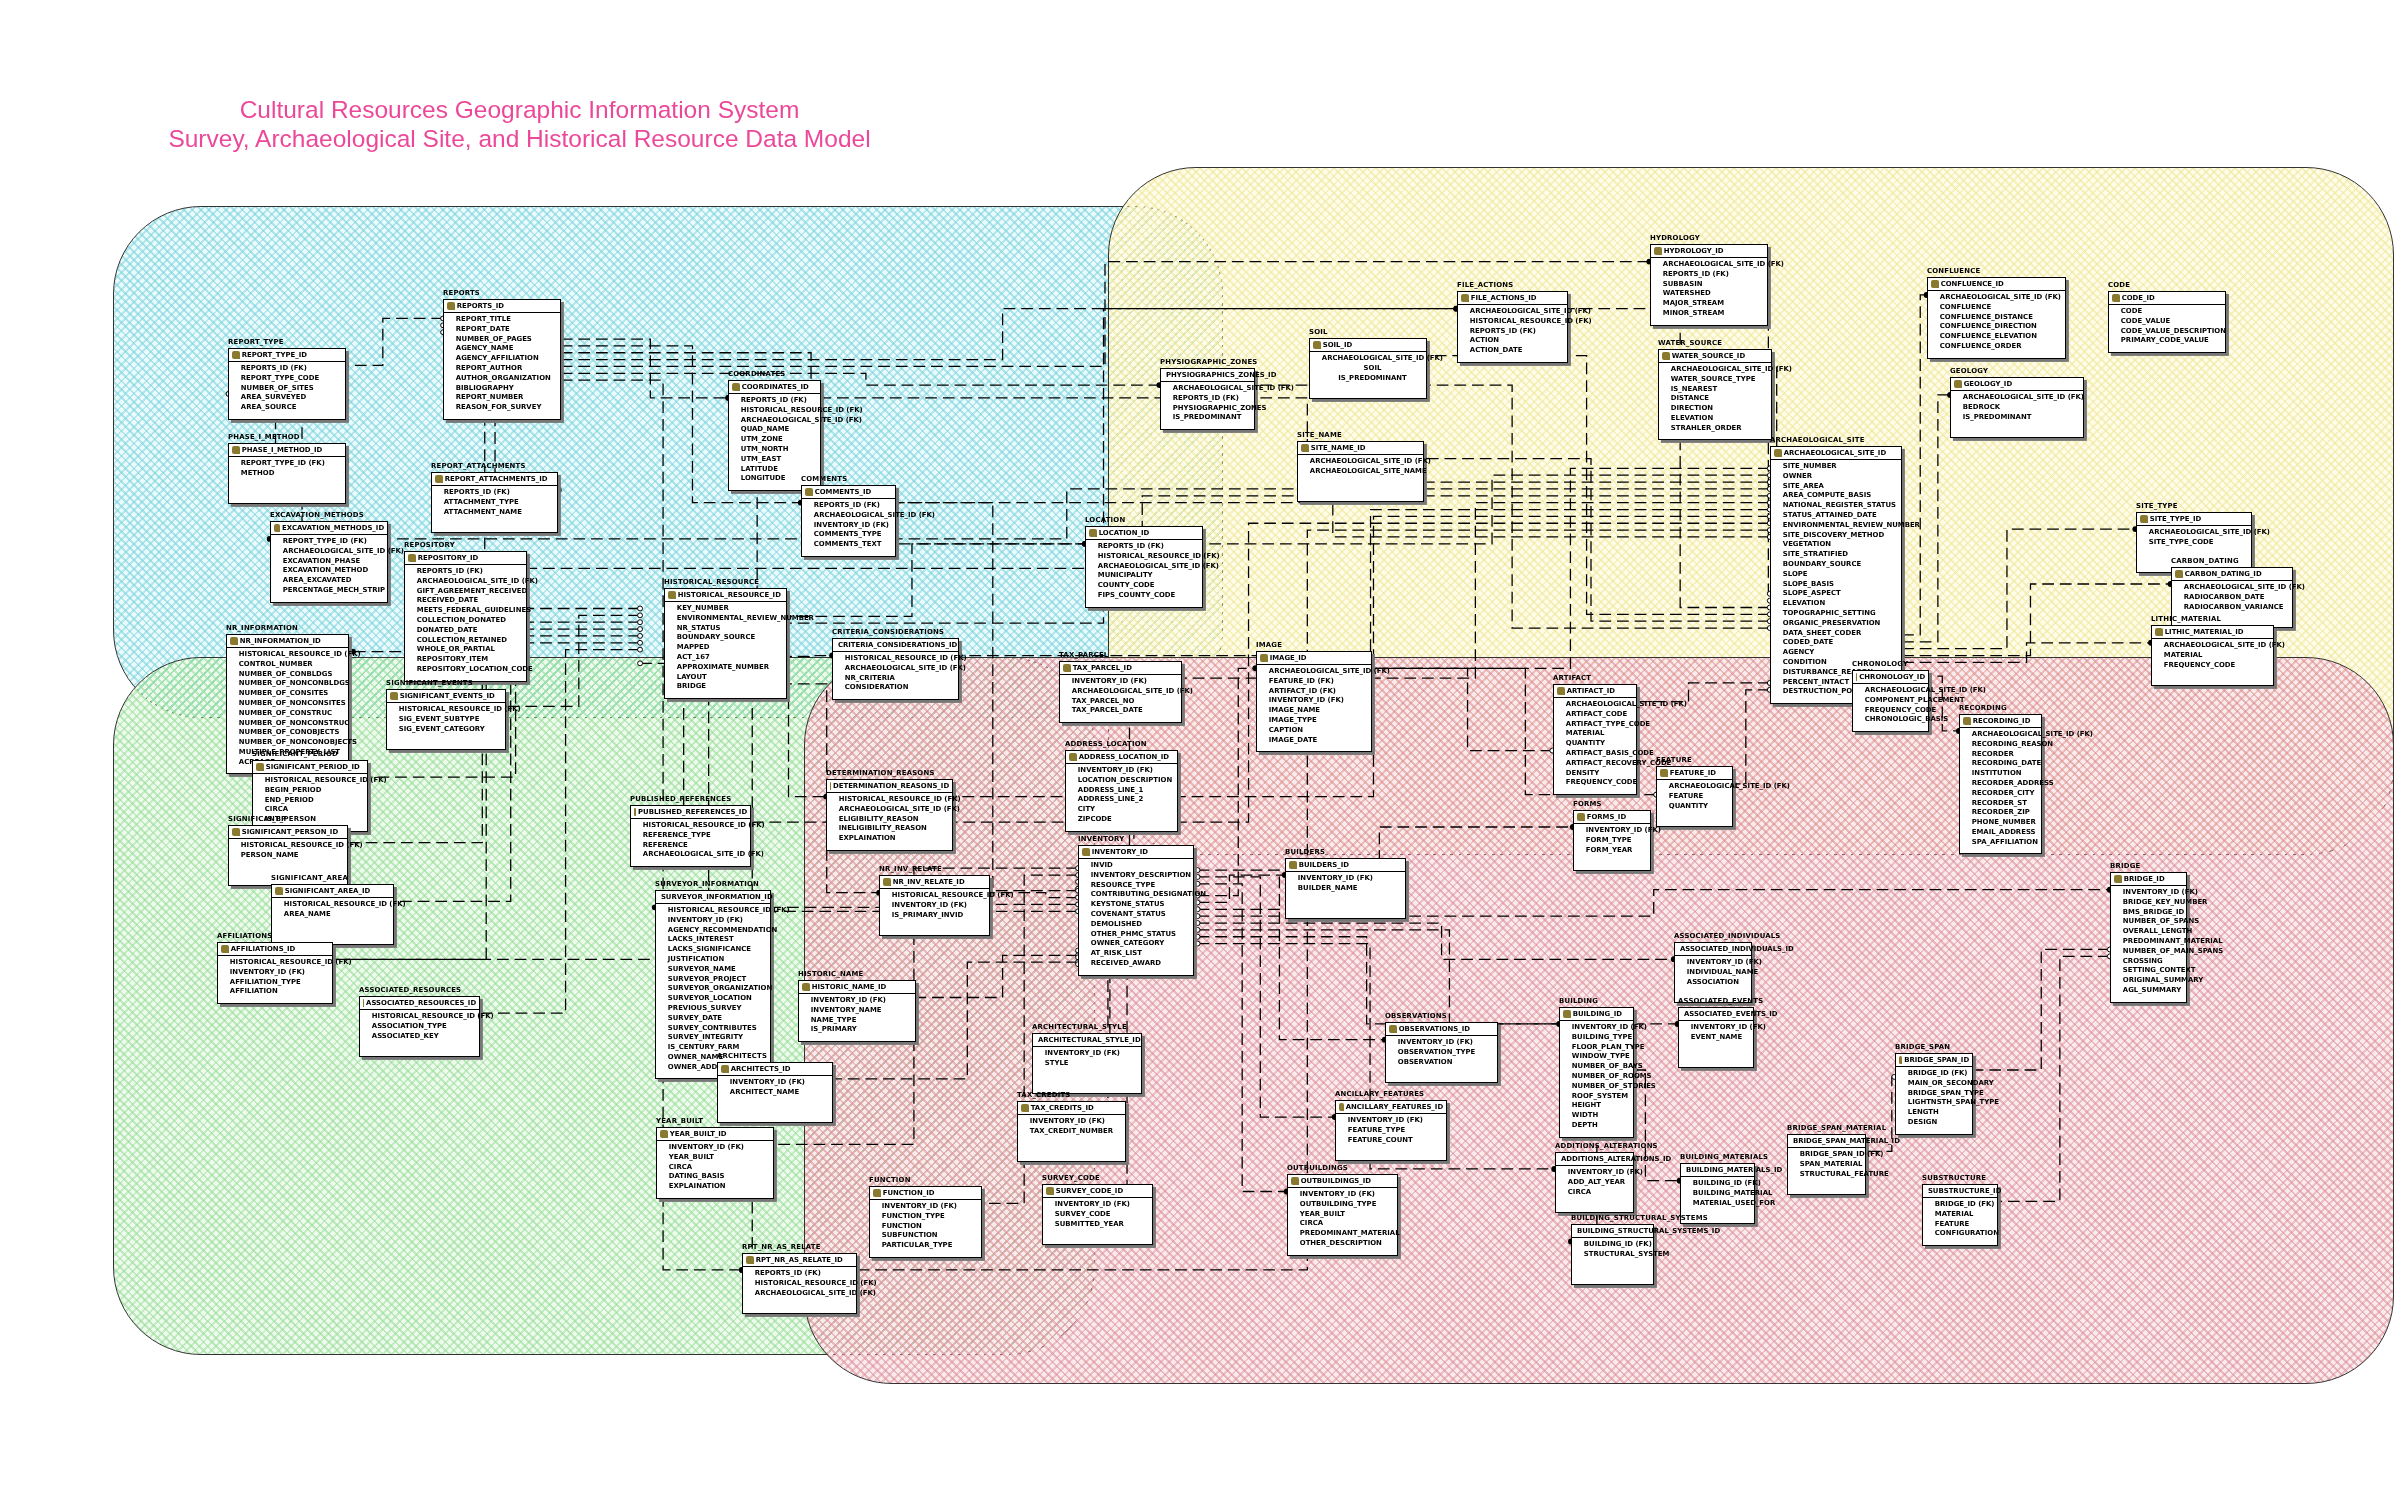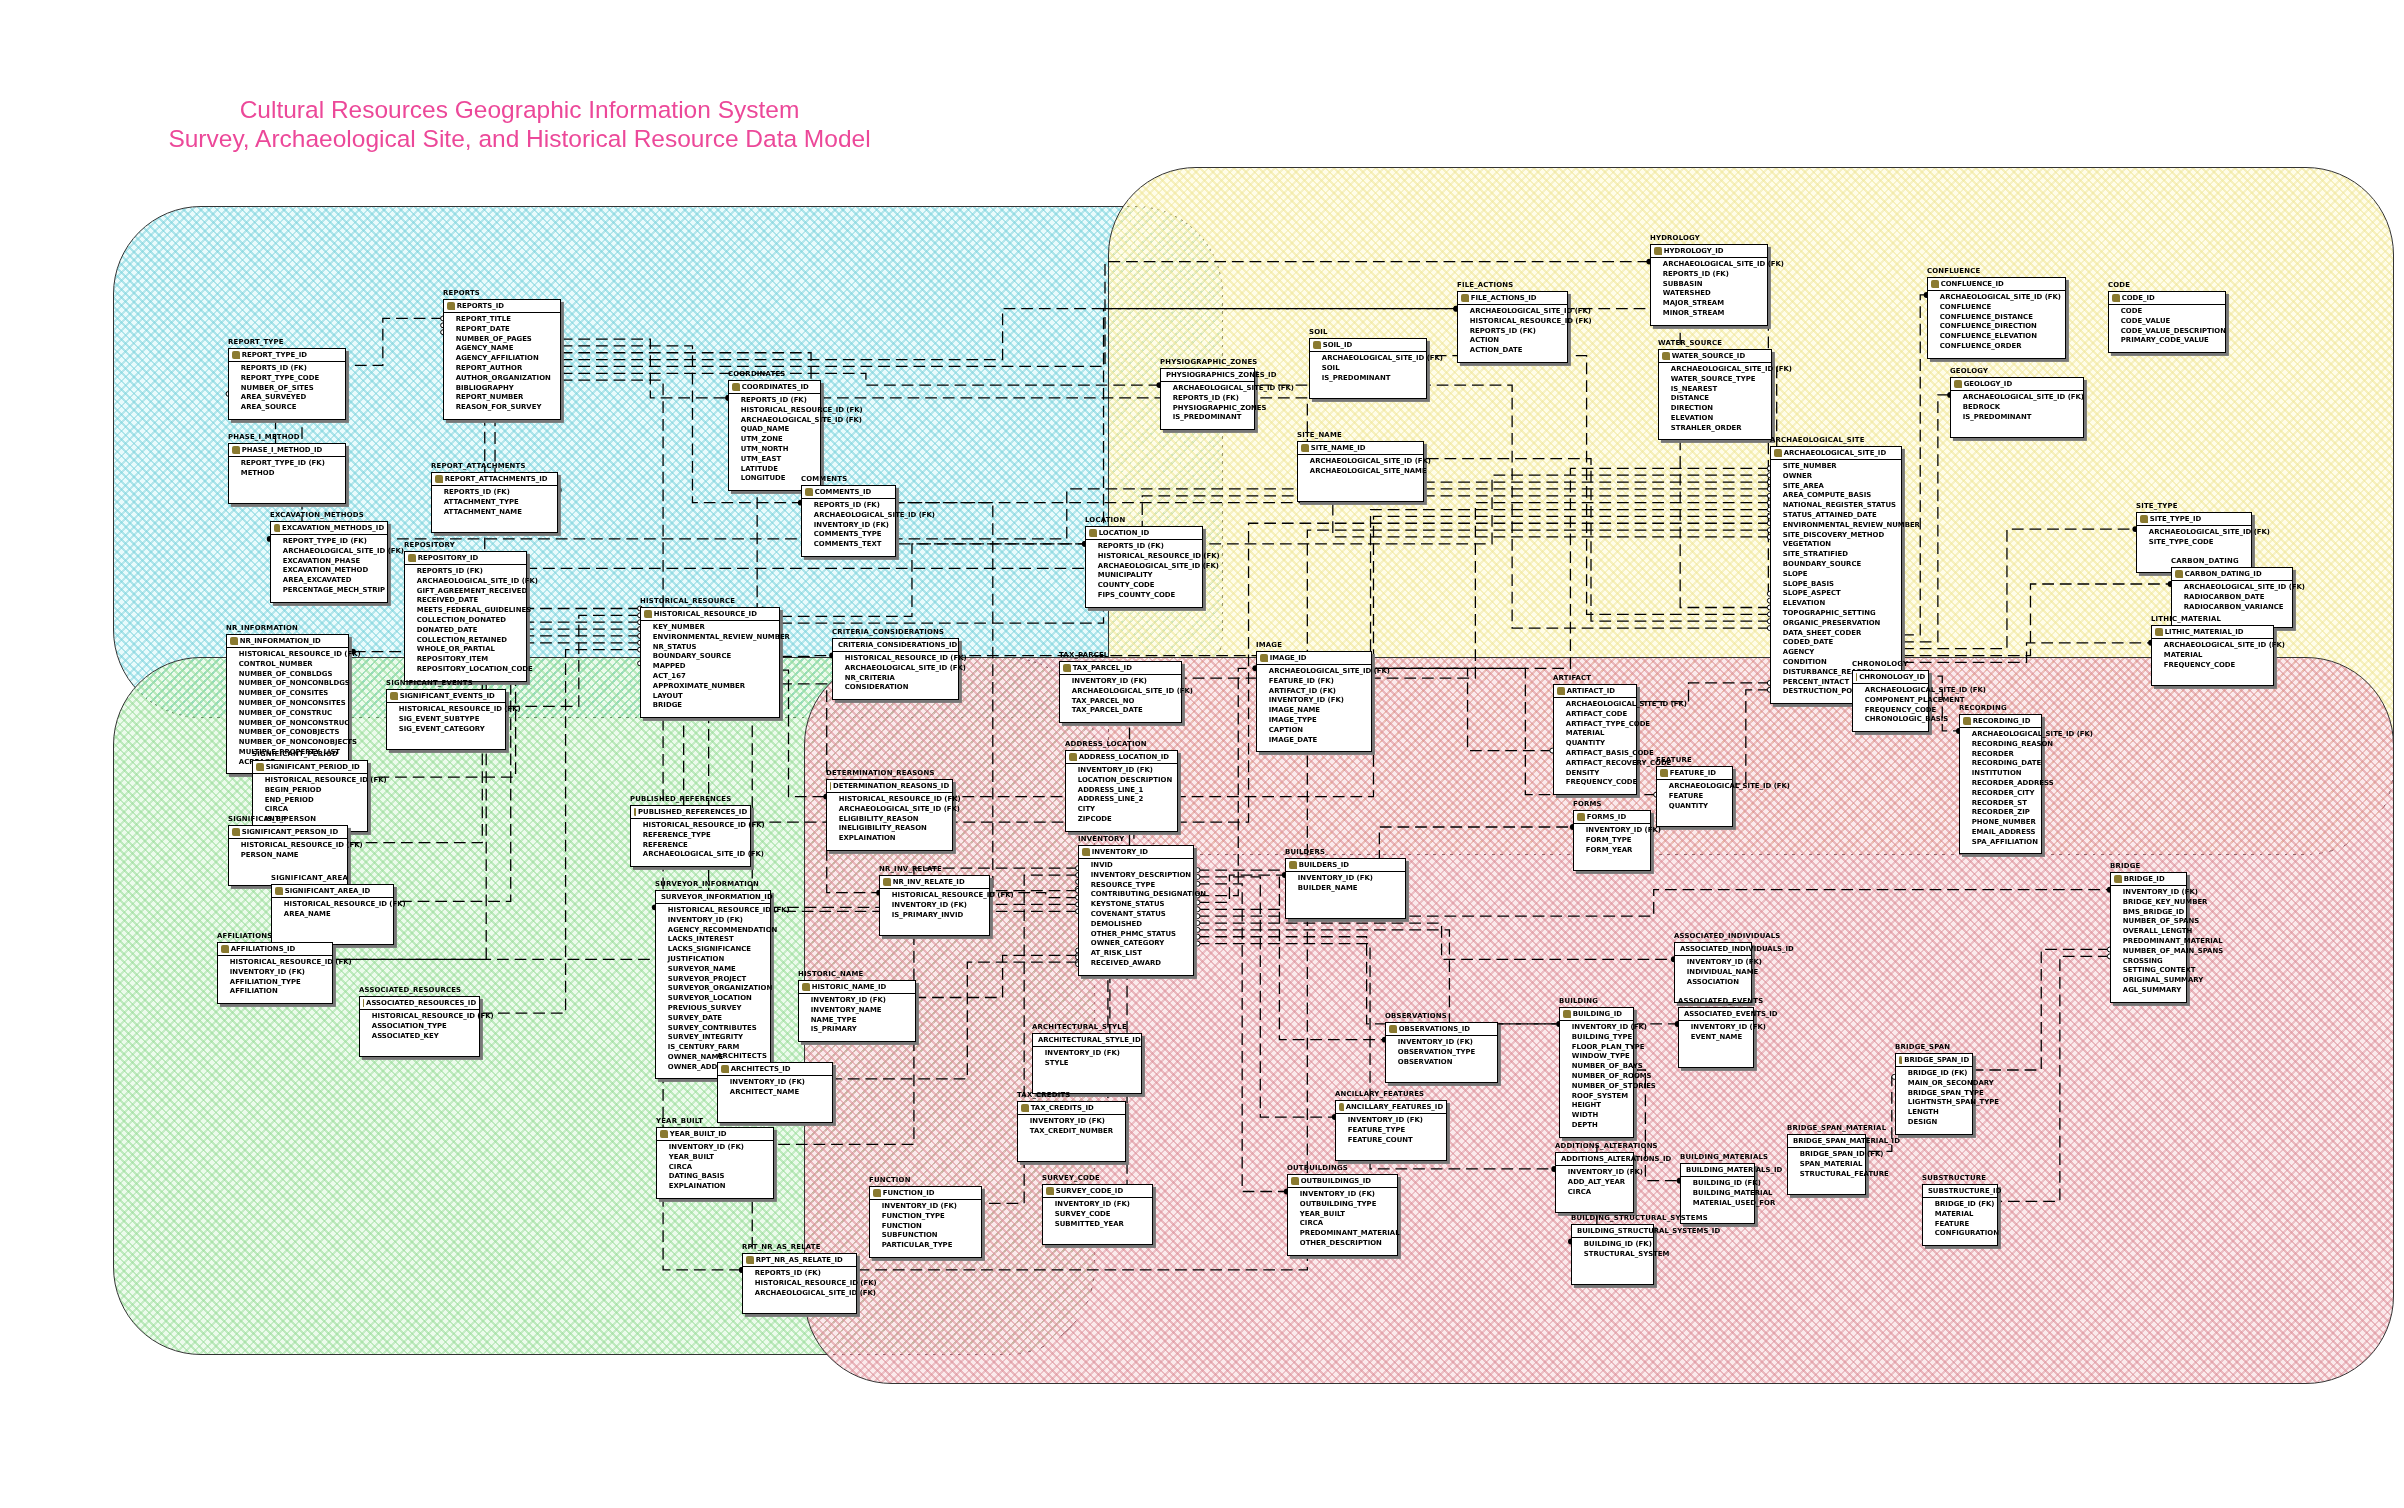--- a/index.html
+++ b/index.html
@@ -426,21 +426,21 @@
         </div>
         <div class="attrs">
           <div class="attr">REPORTS_ID (FK)</div>
           <div class="attr">ARCHAEOLOGICAL_SITE_ID (FK)</div>
           <div class="attr">INVENTORY_ID (FK)</div>
           <div class="attr">COMMENTS_TYPE</div>
           <div class="attr">COMMENTS_TEXT</div>
         </div>
       </div>
     </div>
-    <div class="entity" style="left: 640px; top: 588px; width: 140px; margin-top: 19px;">
+    <div class="entity" style="left: 664px; top: 588px; width: 123px;">
       <div class="ename">HISTORICAL_RESOURCE</div>
       <div class="box">
         <div class="pk">
           <span class="key"></span>
           <span>HISTORICAL_RESOURCE_ID</span>
         </div>
         <div class="attrs">
           <div class="attr">KEY_NUMBER</div>
           <div class="attr">ENVIRONMENTAL_REVIEW_NUMBER</div>
           <div class="attr">NR_STATUS</div>
@@ -834,21 +834,21 @@
           <span>PHYSIOGRAPHICS_ZONES_ID</span>
         </div>
         <div class="attrs">
           <div class="attr">ARCHAEOLOGICAL_SITE_ID (FK)</div>
           <div class="attr">REPORTS_ID (FK)</div>
           <div class="attr">PHYSIOGRAPHIC_ZONES</div>
           <div class="attr">IS_PREDOMINANT</div>
         </div>
       </div>
     </div>
-    <div class="entity" style="left: 1309px; top: 338px; width: 118px;">
+    <div class="entity" style="left: 1309px; top: 338px; width: 118px; text-align: center;">
       <div class="ename">SOIL</div>
       <div class="box">
         <div class="pk">
           <span class="key"></span>
           <span>SOIL_ID</span>
         </div>
         <div class="attrs">
           <div class="attr">ARCHAEOLOGICAL_SITE_ID (FK)</div>
           <div class="attr">SOIL</div>
           <div class="attr">IS_PREDOMINANT</div>

